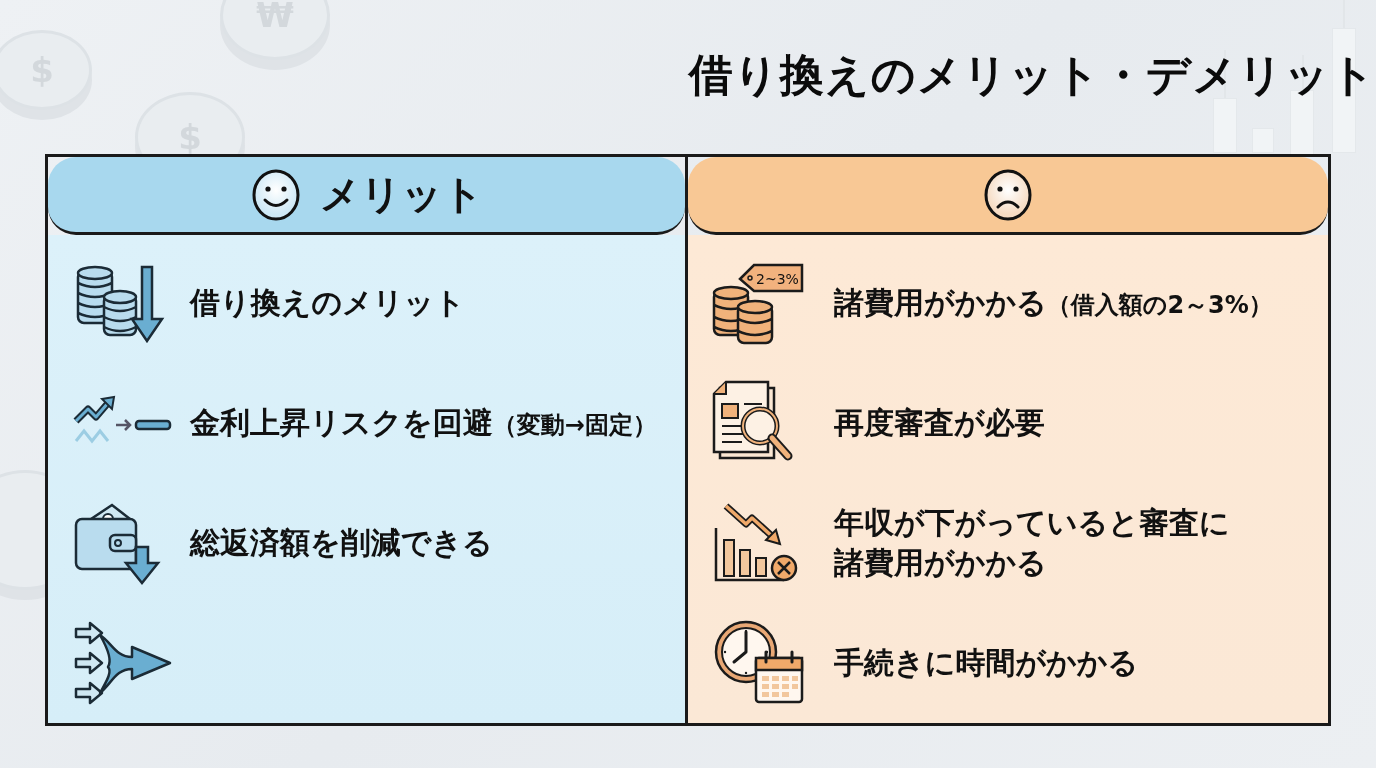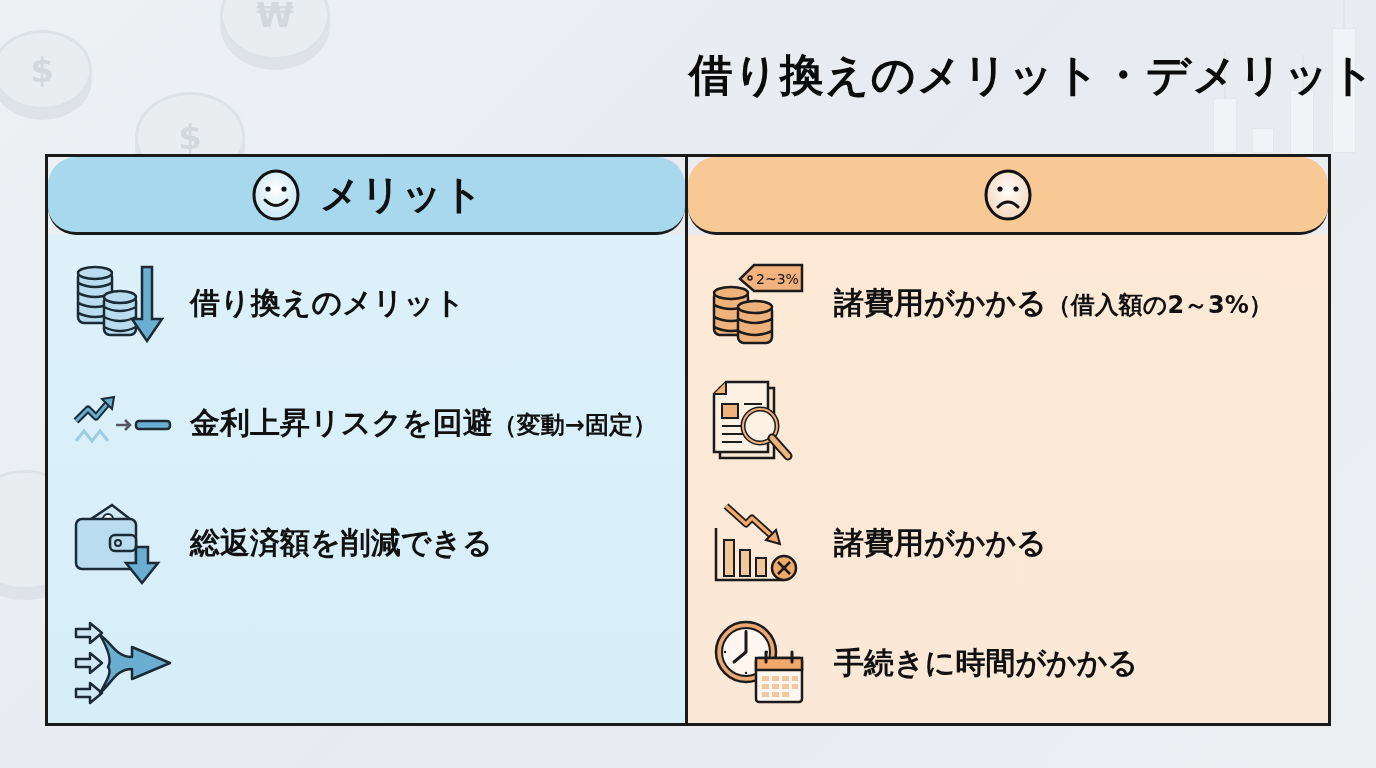--- a/index.html
+++ b/index.html
@@ -188,36 +188,38 @@
             <path d="M2 14 L14 2 H56 V72 H2 Z" fill="#fdf1e4" stroke="#1b1b1b" stroke-width="2.5"></path>
             <path d="M2 14 H14 V2" fill="#f0b27b" stroke="#1b1b1b" stroke-width="2"></path>
             <rect x="10" y="24" width="16" height="14" fill="#f0b27b" stroke="#1b1b1b" stroke-width="2"></rect>
             <path d="M32 24 H50 M10 46 H36 M10 54 H34 M10 62 H30" stroke="#1b1b1b" stroke-width="2"></path>
             <circle cx="48" cy="46" r="17" fill="#fdf1e4" stroke="#1b1b1b" stroke-width="5"></circle>
             <circle cx="48" cy="46" r="17" fill="none" stroke="#f0b27b" stroke-width="2"></circle>
             <path d="M60 58 L76 76" stroke="#1b1b1b" stroke-width="9" stroke-linecap="round"></path>
             <path d="M60 58 L76 76" stroke="#f0b27b" stroke-width="5" stroke-linecap="round"></path>
           </svg>
         </div>
+        <div class="text"><span>再度審査が必要</span></div>
       </div>
       <div class="item">
         <div class="icon">
           <svg width="96" height="86" viewBox="0 0 96 86">
             <path d="M4 28 V80 H72" fill="none" stroke="#1b1b1b" stroke-width="2.5"></path>
             <rect x="12" y="40" width="10" height="36" fill="#f2c79d" stroke="#1b1b1b" stroke-width="2"></rect>
             <rect x="28" y="50" width="10" height="26" fill="#f2c79d" stroke="#1b1b1b" stroke-width="2"></rect>
             <rect x="44" y="58" width="10" height="18" fill="#f2c79d" stroke="#1b1b1b" stroke-width="2"></rect>
             <path d="M14 6 L34 24 L40 18 L62 38" fill="none" stroke="#1b1b1b" stroke-width="7" stroke-linejoin="round"></path>
             <path d="M14 6 L34 24 L40 18 L62 38" fill="none" stroke="#f0a96a" stroke-width="3.5" stroke-linejoin="round"></path>
             <path d="M54 40 L68 44 L64 30 Z" fill="#f0a96a" stroke="#1b1b1b" stroke-width="2"></path>
             <circle cx="72" cy="68" r="12" fill="#f0a96a" stroke="#1b1b1b" stroke-width="2.5"></circle>
             <path d="M66 62 L78 74 M78 62 L66 74" stroke="#1b1b1b" stroke-width="2.5"></path>
           </svg>
         </div>
         <div class="text">
+          <div>年収が下がっていると審査に</div>
           <div>諸費用がかかる</div>
         </div>
       </div>
       <div class="item">
         <div class="icon">
           <svg width="96" height="86" viewBox="0 0 96 86">
             <circle cx="34" cy="32" r="30" fill="#e9a875" stroke="#1b1b1b" stroke-width="2.5"></circle>
             <circle cx="34" cy="32" r="24" fill="#fff7ef" stroke="#1b1b1b" stroke-width="2"></circle>
             <path d="M34 32 V12 M34 32 L22 42" stroke="#1b1b1b" stroke-width="3" stroke-linecap="round"></path>
             <g fill="#1b1b1b">

